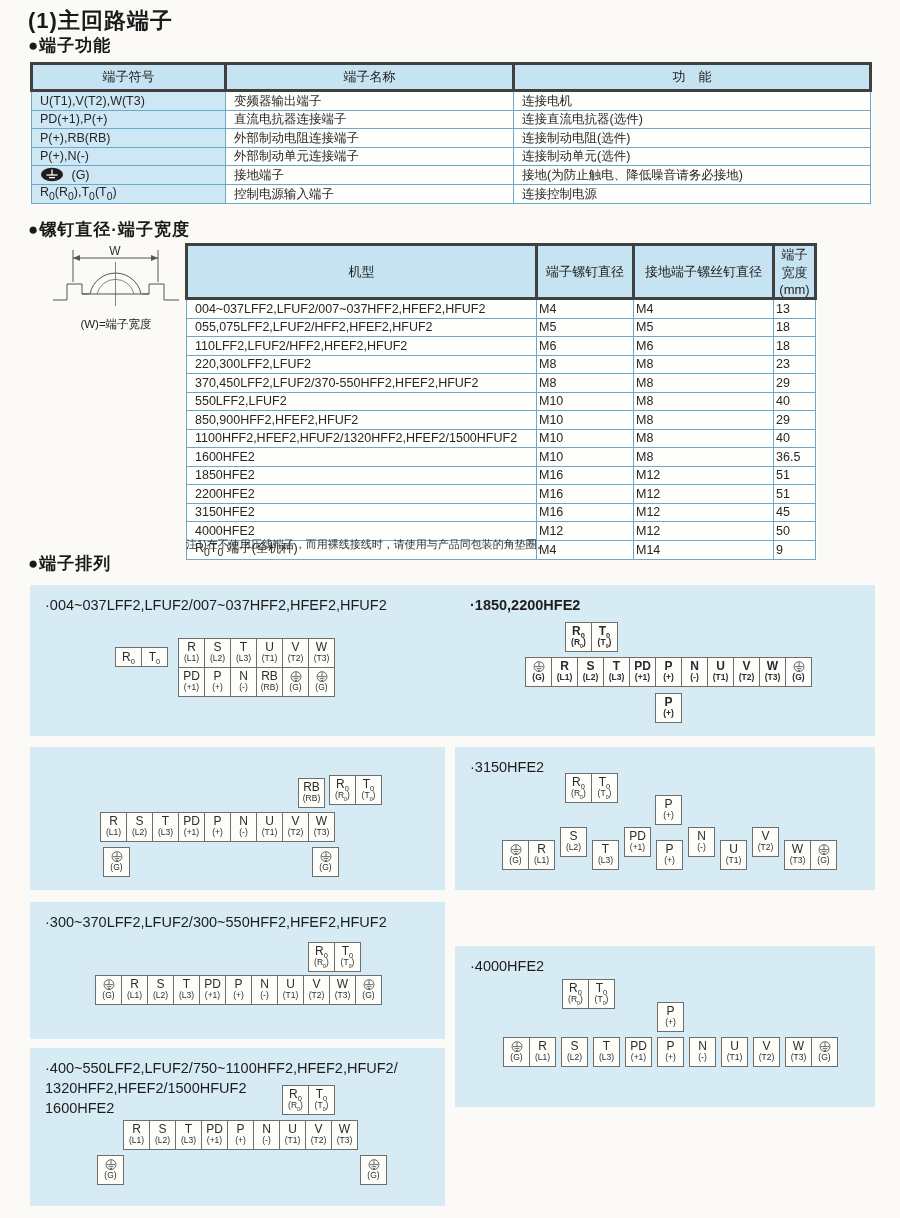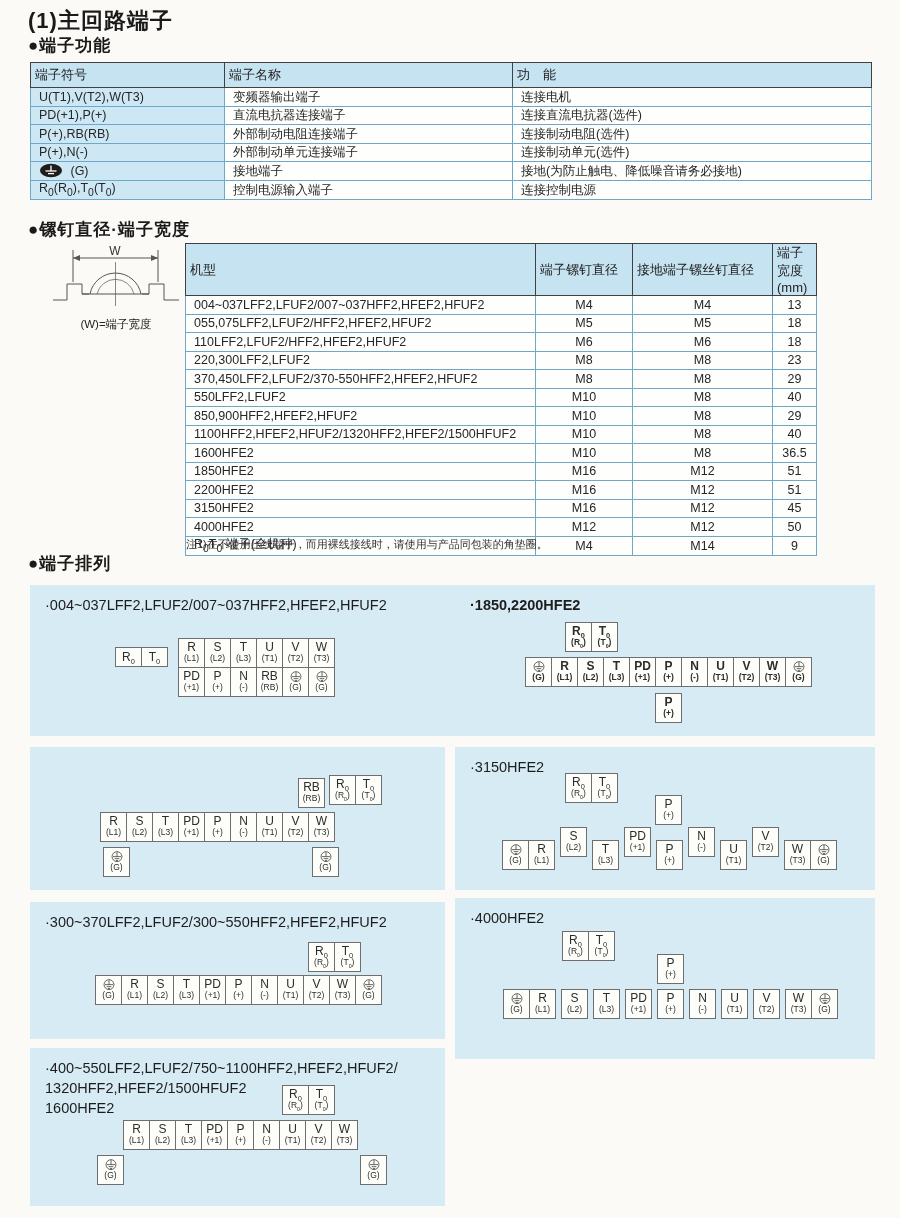--- a/index.html
+++ b/index.html
@@ -10,32 +10,32 @@
     color:#222;
   }
   .abs{position:absolute;}
   .title{position:absolute; left:28px; top:6px; margin:0; font-size:22px; font-weight:700; color:#1a1a1a; letter-spacing:1px;}
   .h{position:absolute; margin:0; font-size:17px; font-weight:700; color:#1a1a1a; letter-spacing:1px;}
 
   
   table{border-collapse:collapse; table-layout:fixed; background:#fff;}
   .dtable{position:absolute; border:1px solid #5f9cbd;}
   .dtable th{
-    background:#c6e3f1; border:1px solid #404040; font-size:13px; font-weight:400;
-    color:#222; height:24px; padding:0 4px; text-align:left;
+    background:#c6e3f1; border:3px solid #404040; font-size:13px; font-weight:400;
+    color:#222; height:24px; padding:0 4px; text-align:center;
   }
   .dtable td{
     border:1px solid #6fa7c6; font-size:12.5px; color:#262626; background:#fefefd;
     height:17.5px; padding:0 8px; line-height:14px;
   }
   .t1{left:30px; top:62px; width:842px;}
   .t1 td.sym{background:#cde8f4;}
   .t1 td.sym .gblack{vertical-align:-3px; margin-right:4px;}
   .t2{left:185px; top:243px; width:632px;}
-  .t2 td.c{text-align:center; padding:0 2px;}
+  .t2 td.c{text-align:left; padding:0 2px;}
   .note{position:absolute; left:186px; top:537px; font-size:11px; color:#333;}
 
   
   .wdiag{position:absolute; left:50px; top:246px; width:132px; text-align:center;}
   .wcap{font-size:11.5px; color:#222; margin-top:3px;}
 
   
   .panel{position:absolute; background:#d7ebf5;}
   .ptitle{position:absolute; left:15px; top:10px; font-size:14.5px; color:#1d1d1d; line-height:20px;}
   .term{
@@ -654,21 +654,21 @@
               <line x1="2.6" y1="7.5" x2="13.4" y2="7.5" stroke="#444" stroke-width="1.1"></line>
               <line x1="4.9" y1="10.2" x2="11.1" y2="10.2" stroke="#444" stroke-width="1.1"></line>
               <line x1="6.6" y1="12.6" x2="9.4" y2="12.6" stroke="#444" stroke-width="1.1"></line>
             </svg>
             <span class="ts">(G)</span>
           </div>
         </div>
     </div>
   </section>
 
-  <section class="panel" style="left:455px; top:898px; width:420px; height:161px;">
+  <section class="panel" style="left:455px; top:946px; width:420px; height:161px;">
     <div class="ptitle">·4000HFE2</div>
     <div class="abs" style="left:107px; top:33px;">
       <div class="joined">
           <div class="term">
             <span class="tt">R<sub>0</sub></span>
             <span class="ts">(R<sub>0</sub>)</span>
           </div>
           <div class="term">
             <span class="tt">T<sub>0</sub></span>
             <span class="ts">(T<sub>0</sub>)</span>

